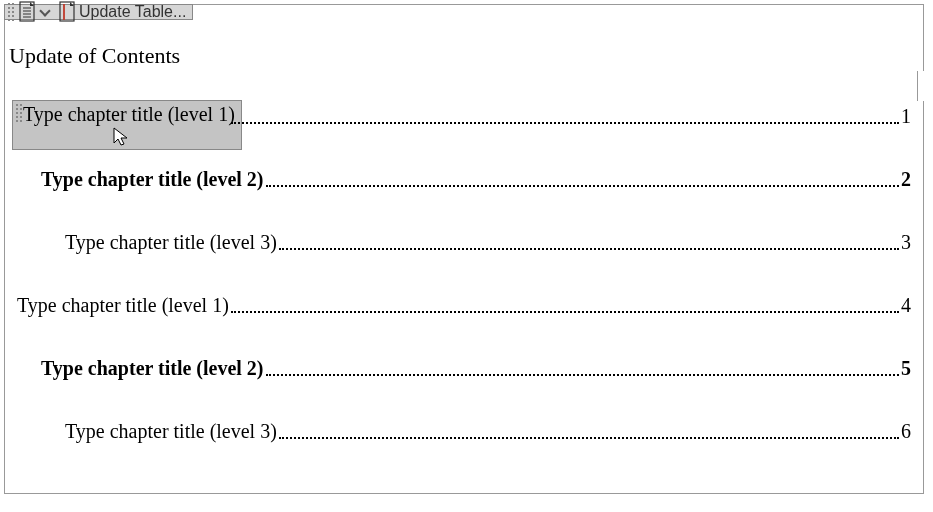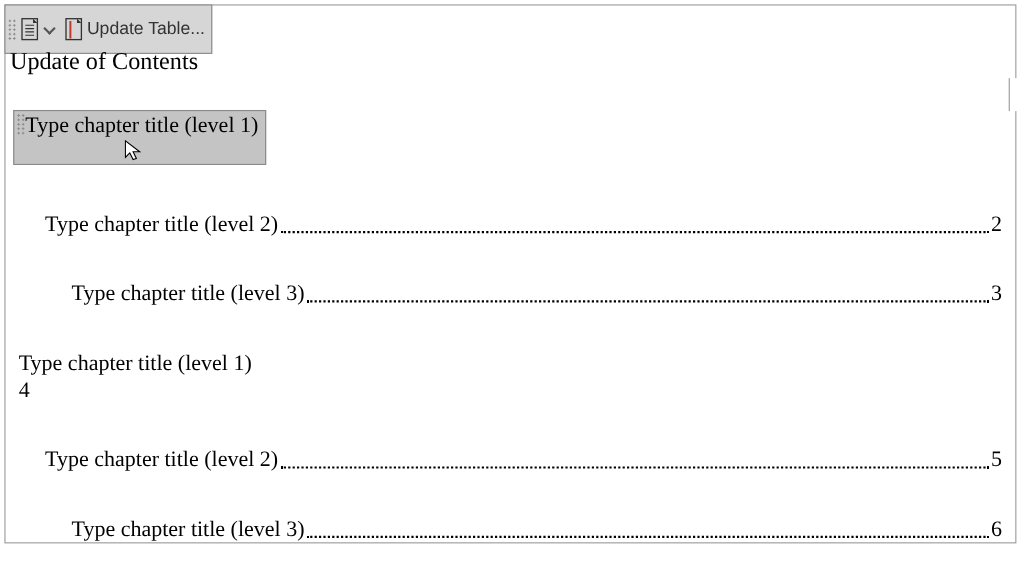--- a/index.html
+++ b/index.html
@@ -20,21 +20,21 @@
     height: 490px;
     position: relative;
     background: #fff;
   }
   .toolbar {
     position: absolute;
     top: -1px;
     left: -1px;
     background: #d6d6d6;
     border: 1px solid #888;
-    height: 45px;
+    height: 16px;
     display: inline-flex;
     align-items: center;
     padding: 0 6px 0 2px;
     font-family: Arial, sans-serif;
     font-size: 16px;
     color: #333;
   }
   .grip {
     display: inline-block;
     width: 8px;
@@ -84,22 +84,22 @@
   .entry .label { white-space: nowrap; }
   .entry .leader {
     flex: 1 1 auto;
     border-bottom: 2px dotted #000;
     margin: 0 2px;
     align-self: flex-end;
     position: relative;
     top: -4px;
   }
   .entry .pg { white-space: nowrap; }
-  .lvl1 { padding-left: 0; flex-direction: column; }
-  .lvl2 { padding-left: 24px; }
+  .lvl1 { padding-left: 0; }
+  .lvl2 { padding-left: 24px; font-weight: bold; }
   .lvl3 { padding-left: 48px; font-family: Liberation Serif, serif; }
   .selbox {
     position: absolute;
     left: -5px;
     top: -5px;
     background: #c4c4c4;
     border: 1px solid #888;
     height: 50px;
     display: flex;
     align-items: flex-start;

